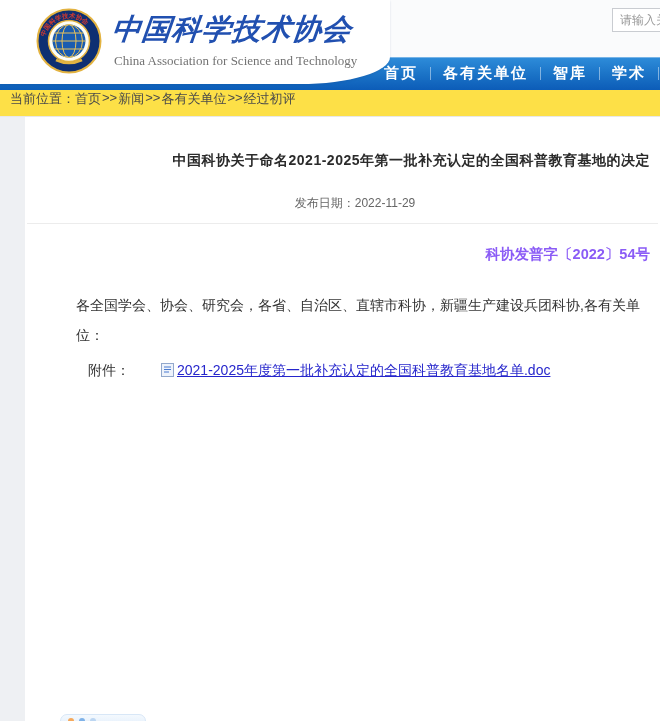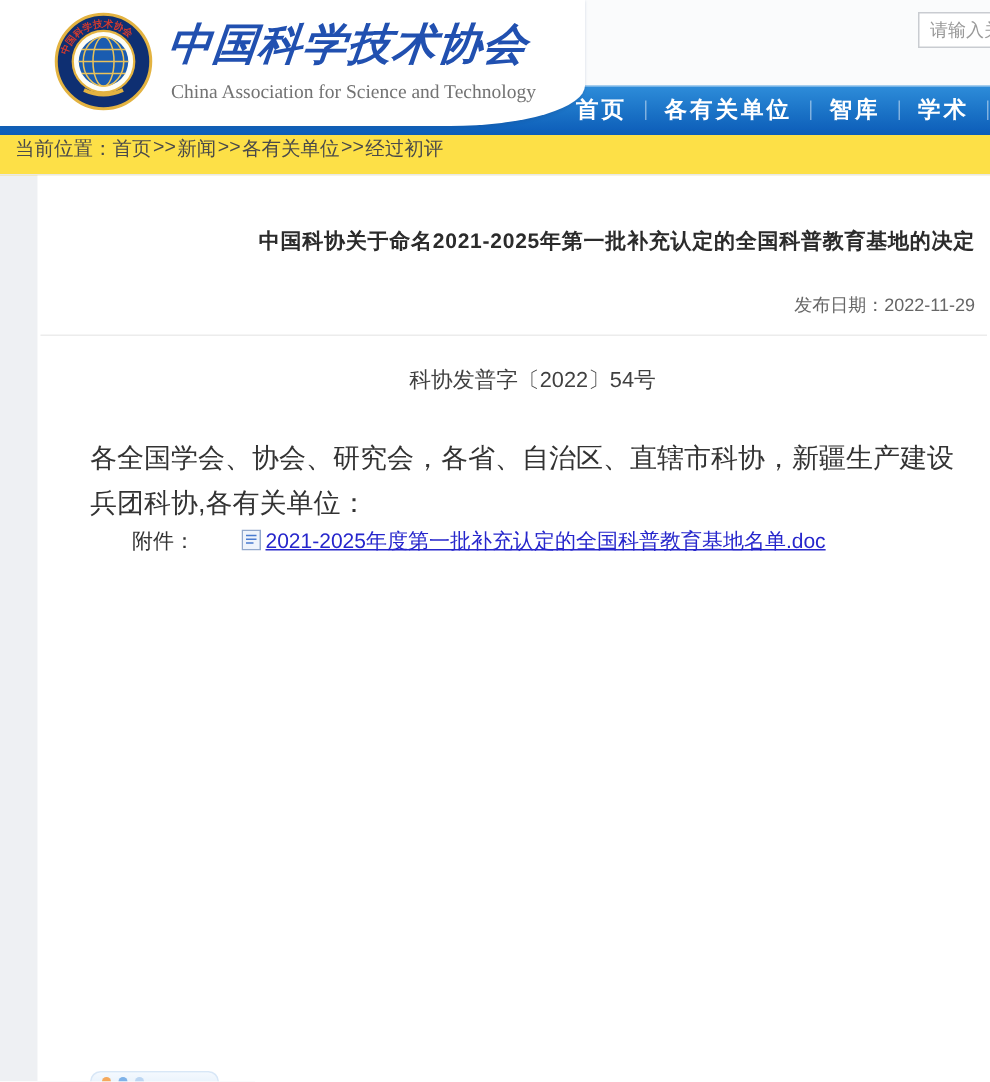--- a/index.html
+++ b/index.html
@@ -37,26 +37,26 @@
             font-size:13px;color:#4a4a4a;}
   .crumbbar .loc{margin-left:10px;}
   .crumb-link{cursor:pointer;}
   .crumb-sep{margin:0 1px;}
 
   
   .panel{position:absolute;top:117px;left:25px;right:-20px;bottom:0;background:#fff;
          padding:30px 30px 0 35px;box-sizing:border-box;color:#333;}
   .title{margin:0;font-size:14px;font-weight:bold;color:#2b2b2b;text-align:right;
          white-space:nowrap;letter-spacing:.5px;line-height:26px;}
-  .pubdate{margin-top:22px;text-align:right;font-size:12px;color:#666;height:18px;}
+  .pubdate{margin-top:22px;text-align:center;font-size:12px;color:#666;height:18px;}
   .divider{margin:10px -8px 0 -33px;border-top:1px solid #ececec;height:0;}
-  .docnum{margin-top:20px;text-align:center;font-size:14.5px;color:#404040;line-height:20px;}
-  .salutation{margin:26px 0 0 0;font-size:18px;line-height:30px;}
+  .docnum{margin-top:20px;text-align:right;font-size:14.5px;color:#8b5cf6;line-height:20px;font-weight:bold;}
+  .salutation{margin:26px 0 0 16px;font-size:14px;line-height:30px;}
   .para{margin:8px 0 0 0;font-size:14px;line-height:30px;text-indent:2em;text-align:justify;}
-  .attach{margin-top:0;font-size:14px;line-height:20px;text-indent:2em;}
+  .attach{margin-top:10px;font-size:14px;line-height:20px;text-indent:2em;}
   .attach-icon{display:inline-block;margin:0 3px;vertical-align:-2px;}
   .attach-link{color:#2626cc;text-decoration:underline;cursor:pointer;}
 
   
   .share-cut{position:absolute;left:60px;top:714px;width:86px;height:14px;z-index:4;
              background:linear-gradient(#f4f9fe,#e2eefb);border:1px solid #d8e7f7;
              border-radius:8px;display:flex;align-items:center;gap:5px;padding-left:7px;
              box-sizing:border-box;}
   .share-cut i{width:6px;height:6px;border-radius:50%;display:inline-block;}
   .d1{background:#f5a95c;} .d2{background:#7fb2e8;} .d3{background:#bcd6f2;}

